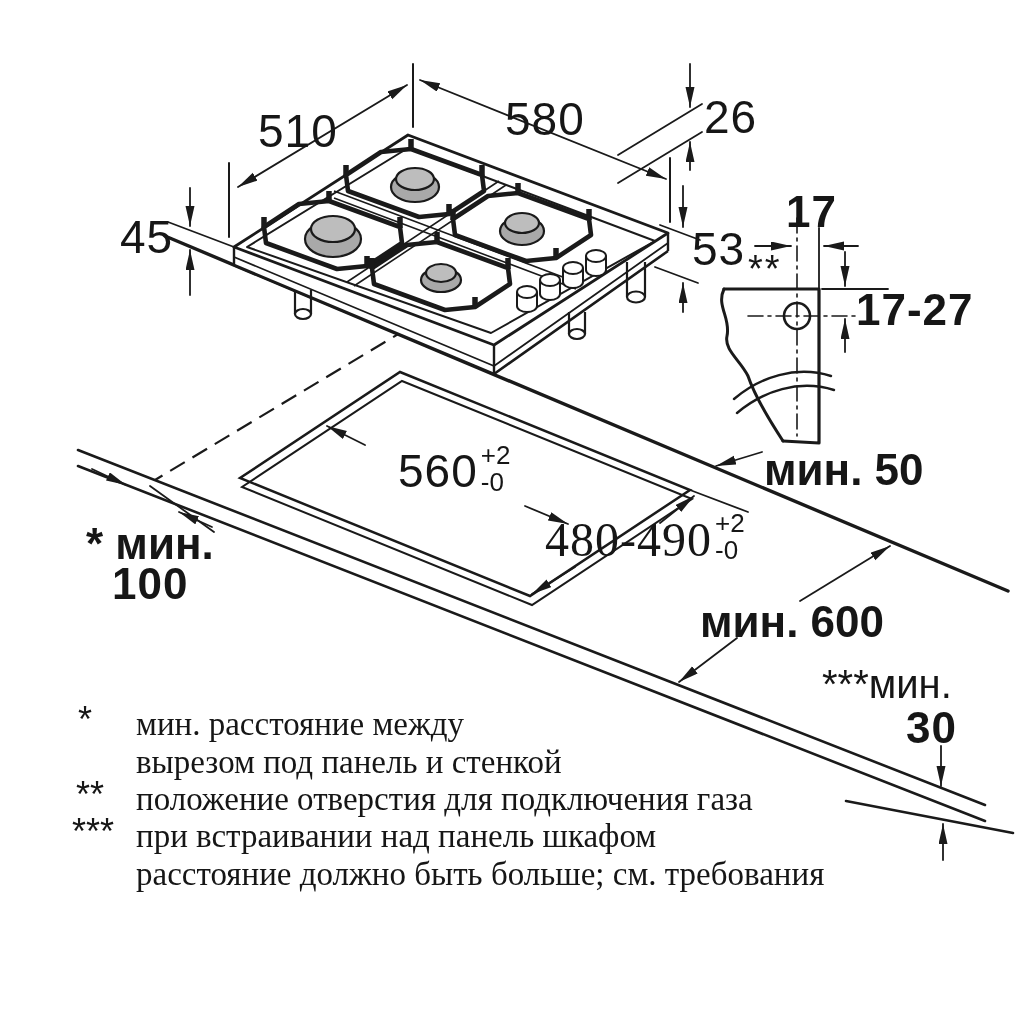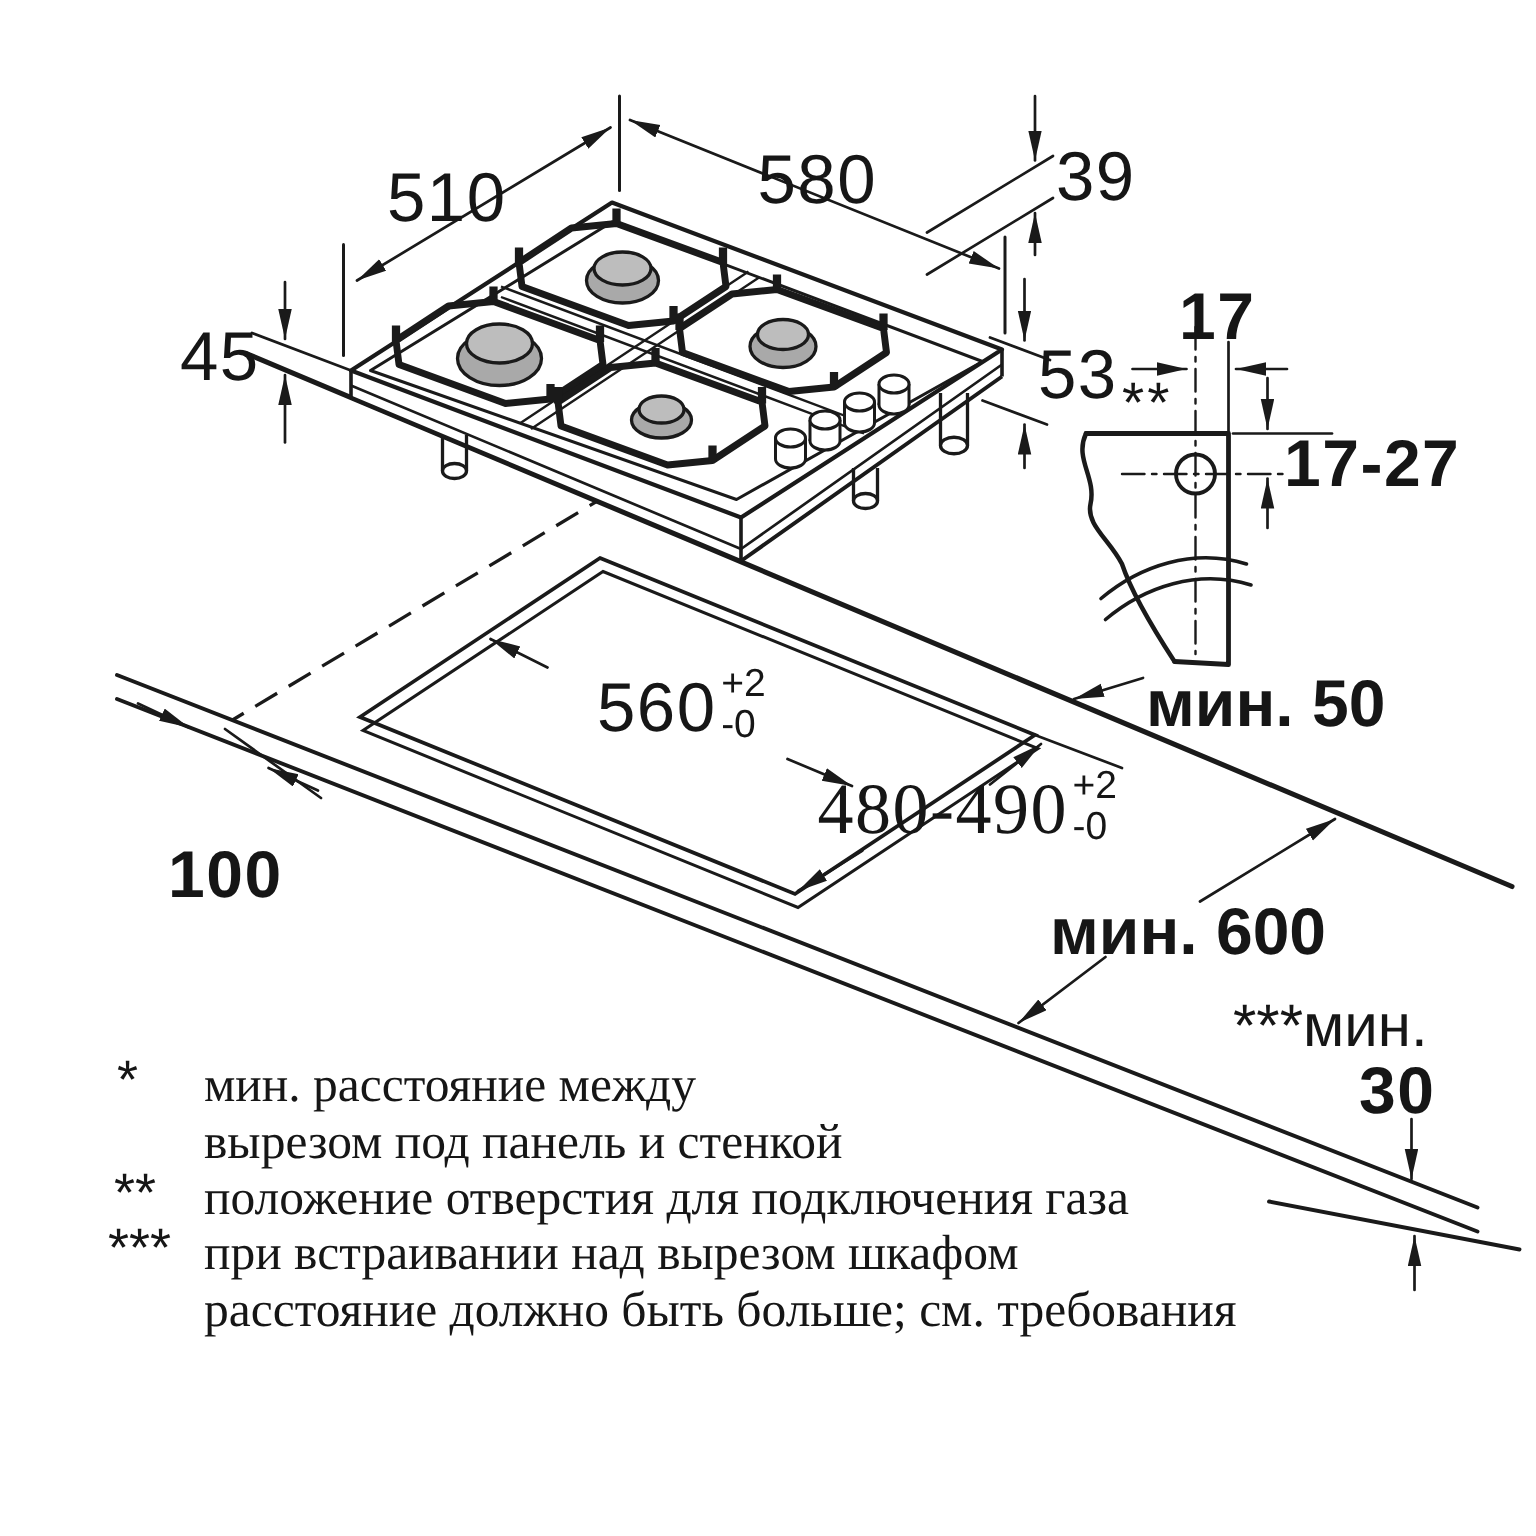--- a/index.html
+++ b/index.html
@@ -187,21 +187,21 @@
       <path d="M800,601 L890,546" stroke-width="1.8" marker-end="url(#arw)"></path>
       <path d="M737,638 L679,682" stroke-width="1.8" marker-end="url(#arw)"></path>
 
       <path d="M941,746 L941,786" stroke-width="1.8" marker-end="url(#arw)"></path>
       <path d="M943,860 L943,824" stroke-width="1.8" marker-end="url(#arw)"></path>
     </g>
   </svg>
 
   <div class="lbl fs46 dimnum" style="left:258px;top:108px">510</div>
   <div class="lbl fs46 dimnum" style="left:505px;top:96px">580</div>
-  <div class="lbl fs46 dimnum" style="left:704px;top:94px">39</div>
+  <div class="lbl fs46 dimnum" style="left:704px;top:94px">26</div>
   <div class="lbl fs46 dimnum" style="left:120px;top:214px">45</div>
   <div class="lbl fs46 dimnum" style="left:692px;top:226px">53</div>
 
   <div class="lbl fs44 dimnum" style="left:786px;top:190px">17</div>
   <div class="lbl fs38" style="left:748px;top:250px;letter-spacing:2px">**</div>
   <div class="lbl fs44 dimnum" style="left:856px;top:288px">17-27</div>
 
   <div class="lbl" style="left:398px;top:448px">
     <span class="fs46 dimnum">560</span><span class="tol">
         <span>+2</span>
@@ -209,34 +209,35 @@
       </span>
   </div>
 
   <div class="lbl" style="left:545px;top:516px">
     <span class="fs42 dimnum">480-490</span><span class="tol">
         <span>+2</span>
         <span>-0</span>
       </span>
   </div>
 
+  <div class="lbl fs44" style="left:86px;top:522px">* мин.</div>
   <div class="lbl fs44 dimnum" style="left:112px;top:562px">100</div>
 
   <div class="lbl fs44" style="left:764px;top:448px">мин. 50</div>
 
   <div class="lbl fs44" style="left:700px;top:600px">мин. 600</div>
 
   <div class="lbl fs40" style="left:822px;top:664px">***мин.</div>
   <div class="lbl fs44 dimnum" style="left:906px;top:706px">30</div>
 
   <div class="lbl fs36" style="left:78px;top:702px">*</div>
   <div class="lbl fs33" style="left:136px;top:708px">мин. расстояние между</div>
   <div class="lbl fs33" style="left:136px;top:746px">вырезом под панель и стенкой</div>
 
   <div class="lbl fs36" style="left:76px;top:777px">**</div>
   <div class="lbl fs33" style="left:136px;top:783px">положение отверстия для подключения газа</div>
 
   <div class="lbl fs36" style="left:72px;top:814px">***</div>
-  <div class="lbl fs33" style="left:136px;top:820px">при встраивании над вырезом шкафом</div>
+  <div class="lbl fs33" style="left:136px;top:820px">при встраивании над панель шкафом</div>
   <div class="lbl fs33" style="left:136px;top:858px">расстояние должно быть больше; см. требования</div>
 
 
 </div>
 
 </body></html>

